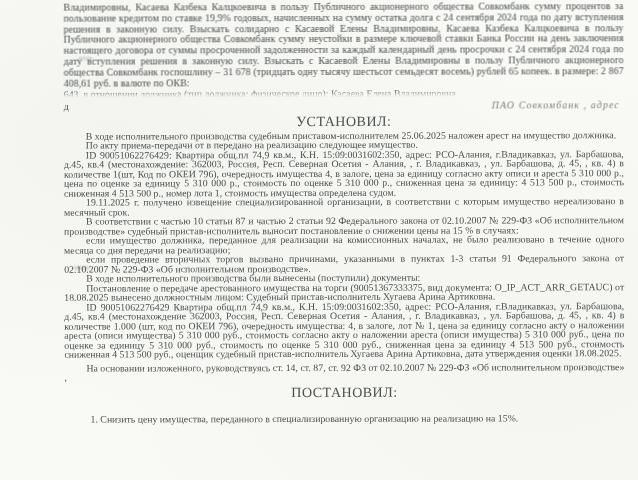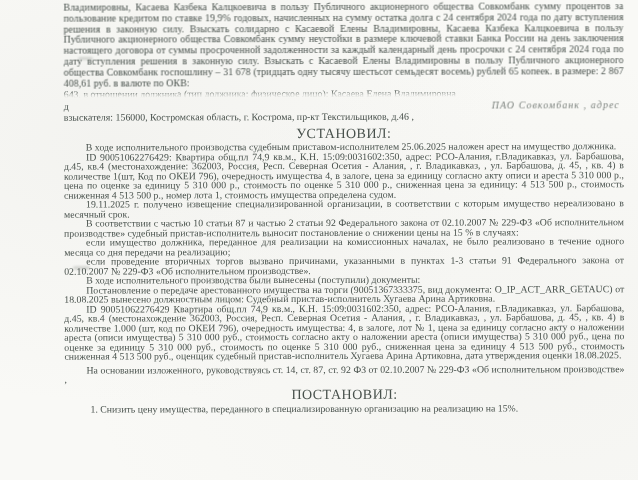--- a/index.html
+++ b/index.html
@@ -38,21 +38,21 @@
     display:flex; justify-content:space-between; align-items:flex-end;
     margin-top:4px; font-size:9.9px; line-height:10px;
   }
   .creditor-right { filter:blur(0.55px); opacity:0.72; letter-spacing:1.1px; margin-right:4px;font-style:italic; }
   .creditor-line { font-size:9.9px; line-height:10.5px; margin-top:1px; }
 
   .heading {
     text-align:center; font-weight:normal; font-size:14px; line-height:11.5px;
     letter-spacing:0.5px; margin:5px 0 3px;
   }
-  .heading-2 { margin:5px 0 4px;text-align:center; }
+  .heading-2 { margin:5px 0 16px;text-align:center; }
 
   .body p {
     font-size:9.8px; line-height:9.5px; text-align:justify;
     text-indent:22px; letter-spacing:0.02px;
   }
   .gap-before { margin-top:4px; }
 
   .resolution {
     font-size:9.8px; line-height:10px; text-indent:26px; margin-top:4px;
   }
@@ -73,26 +73,26 @@
 
     <div class="frag">Владимировны, Касаева Казбека Калцкоевича в пользу Публичного акционерного общества Совкомбанк сумму процентов за пользование кредитом по ставке 19,9% годовых, начисленных на сумму остатка долга с 24 сентября 2024 года по дату вступления решения в законную силу. Взыскать солидарно с Касаевой Елены Владимировны, Касаева Казбека Калцкоевича в пользу Публичного акционерного общества Совкомбанк сумму неустойки в размере ключевой ставки Банка России на день заключения настоящего договора от суммы просроченной задолженности за каждый календарный день просрочки с 24 сентября 2024 года по дату вступления решения в законную силу. Взыскать с Касаевой Елены Владимировны в пользу Публичного акционерного общества Совкомбанк госпошлину – 31 678 (тридцать одну тысячу шестьсот семьдесят восемь) рублей 65 копеек. в размере: 2 867 408,61 руб. в валюте по ОКВ:</div>
 
     <div class="frag-clipped">643. в отношении должника (тип должника: физическое лицо): Касаева Елена Владимировна</div>
 
     <div class="creditor-row">
       <span>д</span>
       <span class="creditor-right">ПАО  Совкомбанк , адрес</span>
     </div>
 
-    <div class="creditor-line">взыскателя: 156000, Костромская область, г. Кострома, пр-кт Текстильщиков, д.46 ,</div>
 
     <h2 class="heading">УСТАНОВИЛ:</h2>
 
     <section class="body">
       <p>В ходе исполнительного производства судебным приставом-исполнителем 25.06.2025 наложен арест на имущество должника.</p>
+      <p>По акту приема-передачи от в передано на реализацию следующее имущество.</p>
       <p>ID 90051062276429: Квартира общ.пл 74,9 кв.м., К.Н. 15:09:0031602:350, адрес: РСО-Алания, г.Владикавказ, ул. Барбашова, д.45, кв.4 (местонахождение: 362003, Россия, Респ. Северная Осетия - Алания, , г. Владикавказ, , ул. Барбашова, д. 45, , кв. 4) в количестве 1(шт, Код по ОКЕИ 796), очередность имущества 4, в залоге, цена за единицу согласно акту описи и ареста 5 310 000 р., цена по оценке за единицу 5 310 000 р., стоимость по оценке 5 310 000 р., сниженная цена за единицу: 4 513 500 р., стоимость сниженная 4 513 500 р., номер лота 1, стоимость имущества определена судом.</p>
       <p>19.11.2025 г. получено извещение специализированной организации, в соответствии с которым имущество нереализовано в месячный срок.</p>
       <p>В соответствии с частью 10 статьи 87 и частью 2 статьи 92 Федерального закона от 02.10.2007 № 229-ФЗ «Об исполнительном производстве» судебный пристав-исполнитель выносит постановление о снижении цены на 15 % в случаях:</p>
       <p>если имущество должника, переданное для реализации на комиссионных началах, не было реализовано в течение одного месяца со дня передачи на реализацию;</p>
       <p>если проведение вторичных торгов вызвано причинами, указанными в пунктах 1-3 статьи 91 Федерального закона от 02.10.2007 № 229-ФЗ «Об исполнительном производстве».</p>
       <p>В ходе исполнительного производства были вынесены (поступили) документы:</p>
       <p>Постановление о передаче арестованного имущества на торги (90051367333375, вид документа: O_IP_ACT_ARR_GETAUC) от 18.08.2025 вынесено должностным лицом: Судебный пристав-исполнитель Хугаева Арина Артиковна.</p>
       <p>ID 90051062276429 Квартира общ.пл 74,9 кв.м., К.Н. 15:09:0031602:350, адрес: РСО-Алания, г.Владикавказ, ул. Барбашова, д.45, кв.4 (местонахождение 362003, Россия, Респ. Северная Осетия - Алания, , г. Владикавказ, , ул. Барбашова, д. 45, , кв. 4) в количестве 1.000 (шт, код по ОКЕИ 796), очередность имущества: 4, в залоге, лот № 1, цена за единицу согласно акту о наложении ареста (описи имущества) 5 310 000 руб., стоимость согласно акту о наложении ареста (описи имущества) 5 310 000 руб., цена по оценке за единицу 5 310 000 руб., стоимость по оценке 5 310 000 руб., сниженная цена за единицу 4 513 500 руб., стоимость сниженная 4 513 500 руб., оценщик судебный пристав-исполнитель Хугаева Арина Артиковна, дата утверждения оценки 18.08.2025.</p>
       <p class="gap-before">На основании изложенного, руководствуясь ст. 14, ст. 87, ст. 92 ФЗ от 02.10.2007 № 229-ФЗ «Об исполнительном производстве» ,</p>
     </section>

